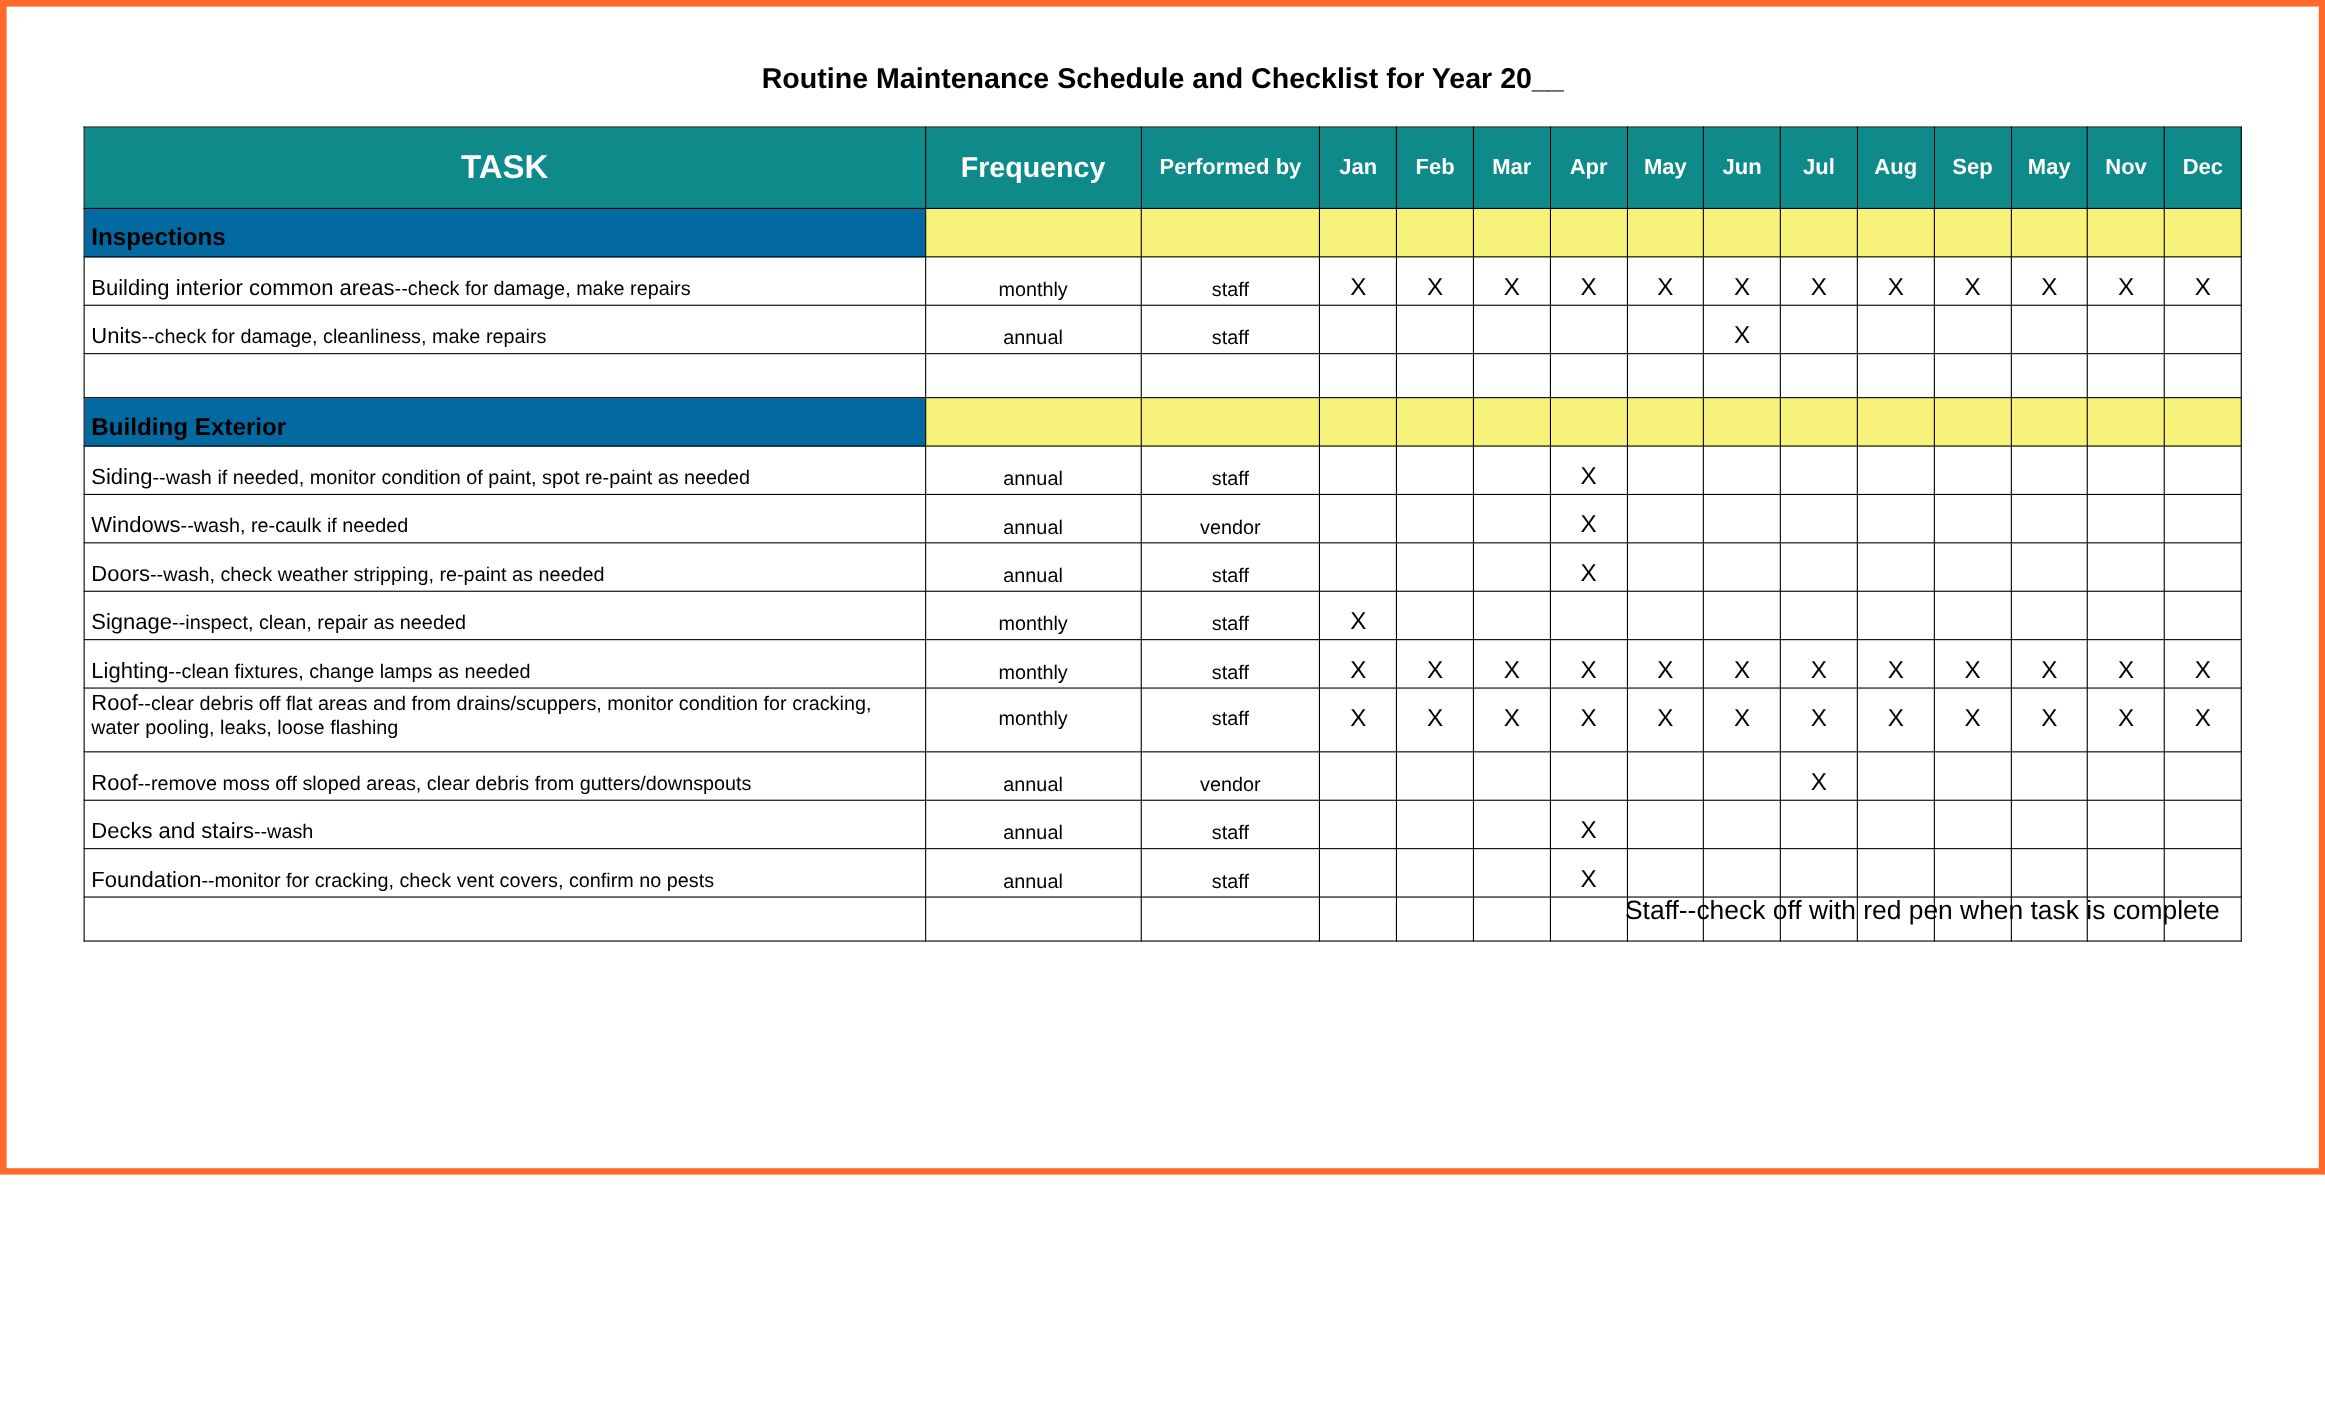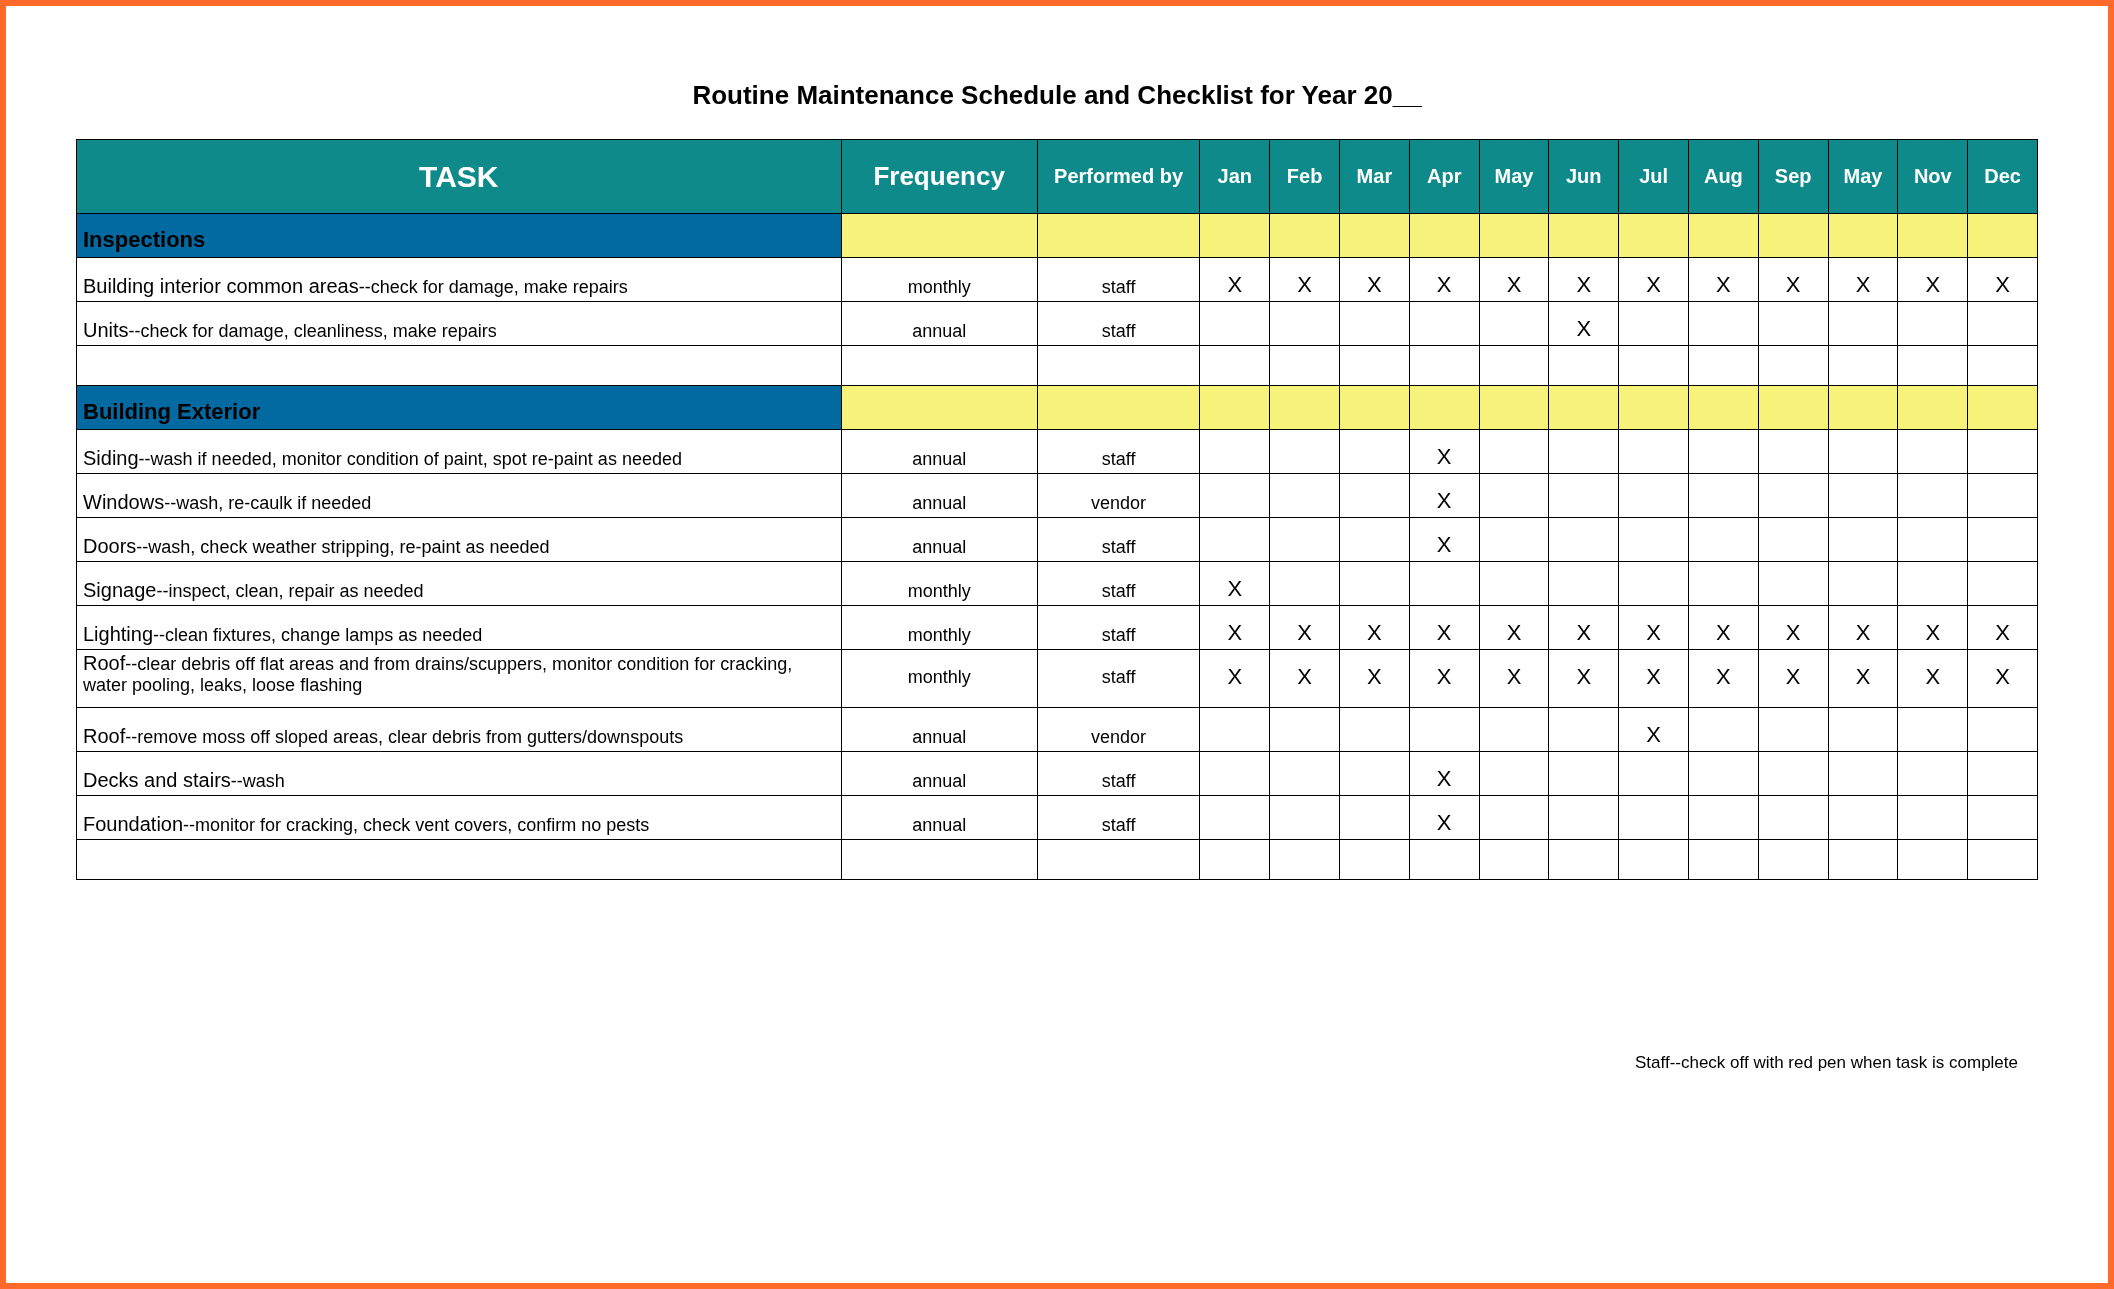--- a/index.html
+++ b/index.html
@@ -5,22 +5,22 @@
   * { box-sizing: border-box; }
   body {
     margin: 0;
     padding: 0;
     background: #fff;
     font-family: Arial, Helvetica, sans-serif;
   }
   .frame {
     border: 6px solid #ff6a2b;
     width: 2114px;
-    height: 1289px;
-    padding: 74px 70px 40px 70px;
+    height: 1068px;
+    padding: 50px 70px 40px 70px;
     position: relative;
   }
   .title {
     text-align: center;
     font-weight: bold;
     font-size: 26px;
     color: #000;
     margin-bottom: 28px;
   }
   table {
@@ -79,22 +79,22 @@
   td.mon-cell {
     text-align: center;
     font-size: 22px;
     padding-bottom: 3px;
   }
   tr.roofrow td { height: 58px; vertical-align: middle; }
   tr.roofrow td.task-cell { vertical-align: top; padding-top: 2px; }
   .footnote {
     position: absolute;
     right: 90px;
-    bottom: 210px;
-    font-size: 17px;
+    bottom: 220px;
+    font-size: 24px;
   }
 </style>
 </head>
 <body>
 
 <div class="frame">
   <div class="title">Routine Maintenance Schedule and Checklist for Year 20__</div>
 
   <table>
     <colgroup>

